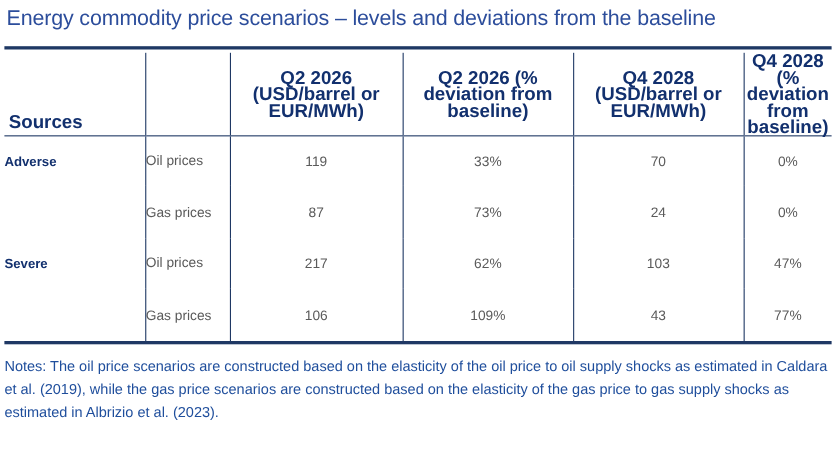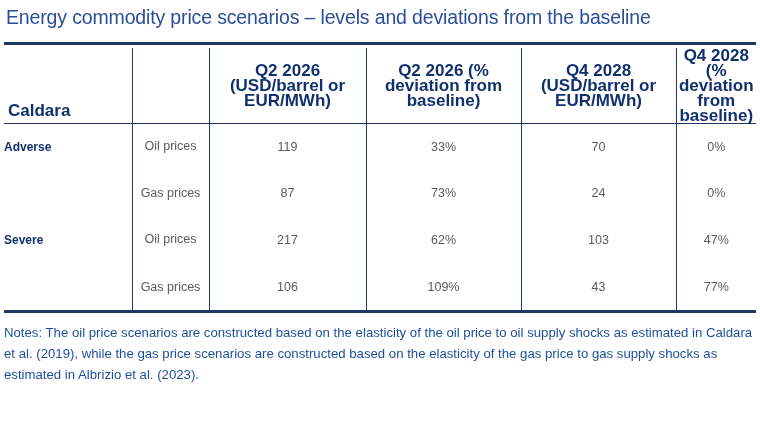--- a/index.html
+++ b/index.html
@@ -97,21 +97,21 @@
     font-weight: bold;
     color: #12306E;
     text-align: left;
     padding-left: 4px;
     vertical-align: top;
     padding-top: 9px;
   }
   .item-cell {
     font-size: 12.5px;
     color: #5A5A5A;
-    text-align: center;
+    text-align: left;
     line-height: 15px;
     vertical-align: top;
     padding-top: 8px;
   }
   .num-cell {
     font-size: 12.5px;
     color: #5A5A5A;
     text-align: center;
     vertical-align: top;
     padding-top: 8px;
@@ -155,21 +155,21 @@
       <colgroup>
         <col class="c-scenario">
         <col class="c-item">
         <col class="c-q226lvl">
         <col class="c-q226dev">
         <col class="c-q428lvl">
         <col class="c-q428dev">
       </colgroup>
       <thead>
         <tr>
-          <th class="hdr scenario-hdr">Caldara</th>
+          <th class="hdr scenario-hdr">Sources</th>
           <th class="hdr blank-hdr vrule-l"></th>
           <th class="hdr vrule-l">Q2 2026 (USD/barrel or EUR/MWh)</th>
           <th class="hdr vrule-l">Q2 2026 (% deviation from baseline)</th>
           <th class="hdr vrule-l">Q4 2028 (USD/barrel or EUR/MWh)</th>
           <th class="hdr vrule-l">Q4 2028 (% deviation from baseline)</th>
         </tr>
       </thead>
       <tbody>
         <tr class="row-oil">
           <td class="scenario-cell">Adverse</td>

